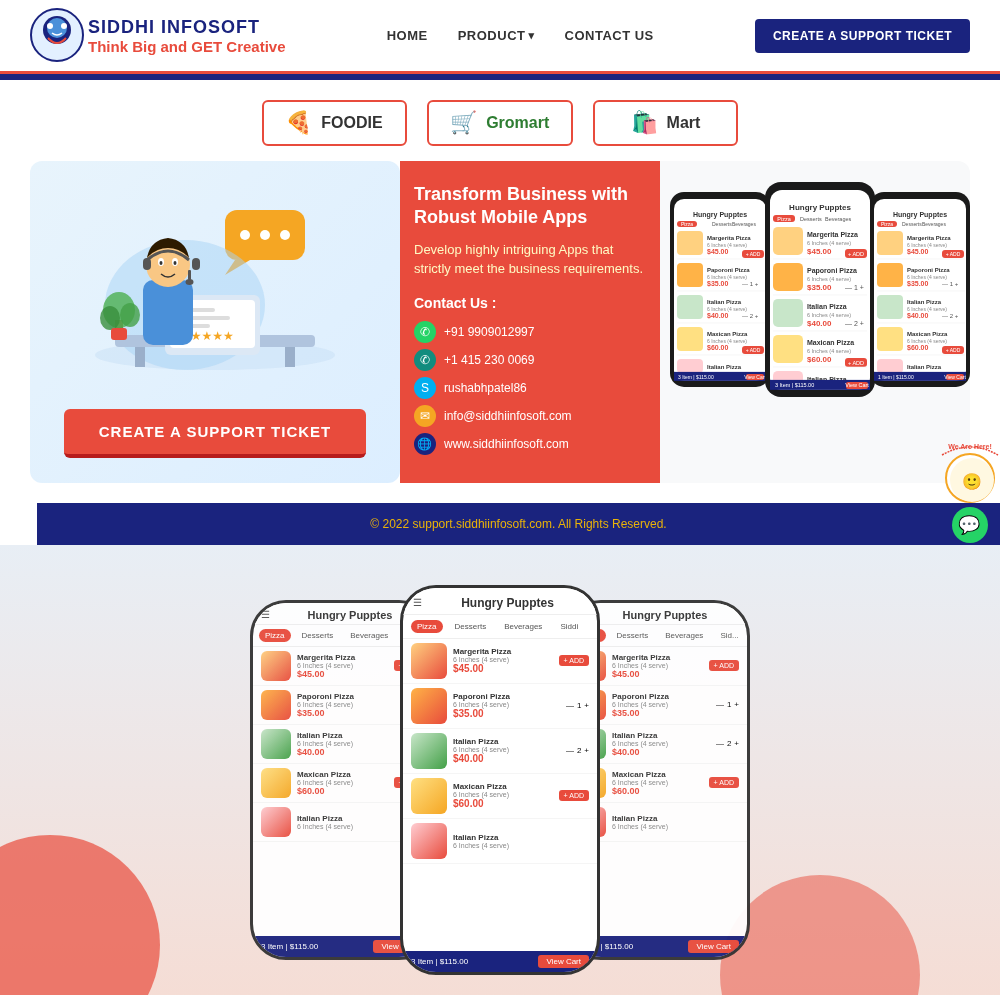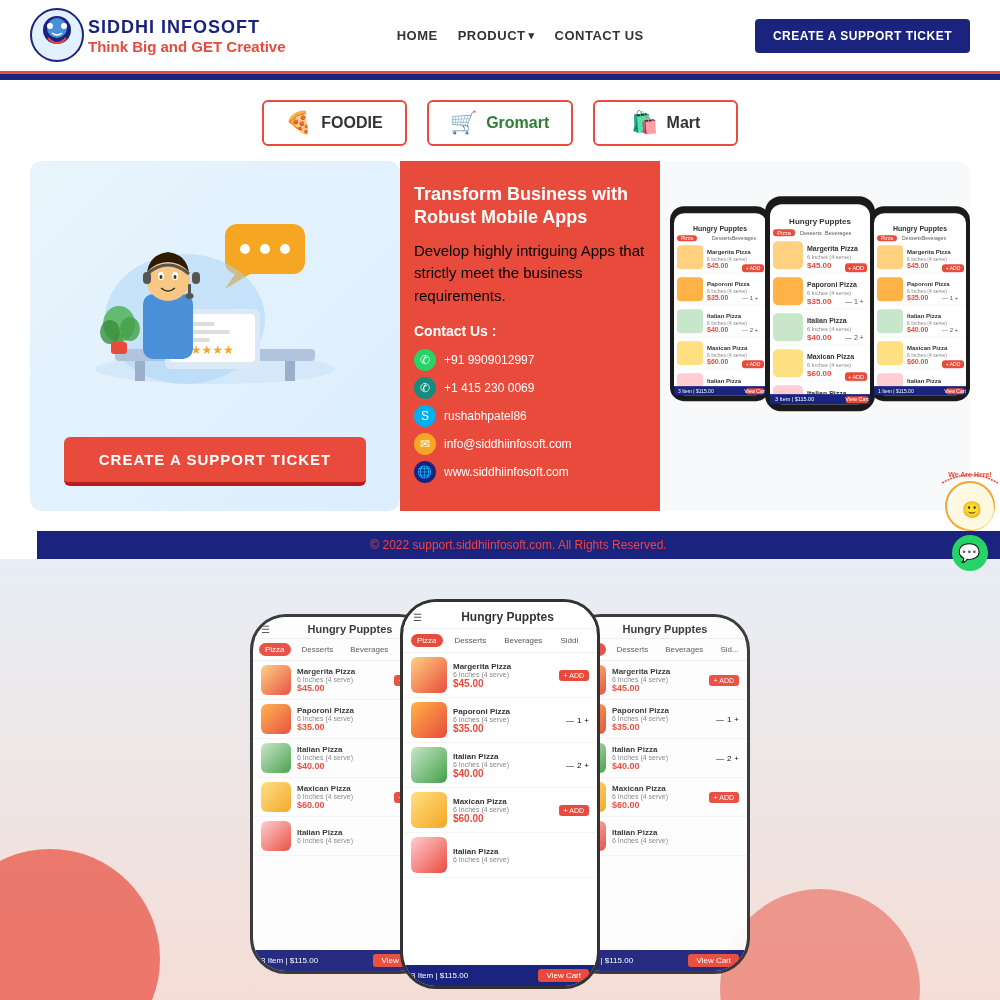--- a/index.html
+++ b/index.html
@@ -33,21 +33,21 @@
       color: #1a237e;
       letter-spacing: 1px;
     }
     .logo-subtitle {
       font-size: 15px;
       color: #555;
     }
     .logo-subtitle span { color: #e84b3c; font-weight: bold; }
     .nav-links {
       display: flex;
-      gap: 20px;
+      gap: 30px;
       align-items: center;
     }
     .nav-links a {
       text-decoration: none;
       color: #333;
       font-size: 13px;
       font-weight: 600;
       letter-spacing: 0.5px;
     }
     .nav-links .product-link {
@@ -164,22 +164,22 @@
       border-radius: 0;
     }
     .info-card h2 {
       color: #fff;
       font-size: 18px;
       font-weight: bold;
       line-height: 1.3;
       margin-bottom: 10px;
     }
     .info-card p {
-      color: #000000;
-      font-size: 15px;
+      color: #fef9c3;
+      font-size: 13px;
       line-height: 1.5;
       margin-bottom: 16px;
     }
     .contact-label {
       color: #fff;
       font-size: 14px;
       font-weight: bold;
       margin-bottom: 10px;
     }
     .contact-item {
@@ -211,23 +211,23 @@
       flex: 1;
       background: #f8f9fa;
       border-radius: 0 12px 12px 0;
       overflow: hidden;
       position: relative;
     }
 
     
     .footer-strip {
       background: #1a237e;
-      color: #ef4444;
+      color: #eab308;
       text-align: center;
-      padding: 7px;
+      padding: 14px;
       font-size: 12px;
       margin-left: 37px;
     }
 
     
     .bottom-section {
       background: linear-gradient(180deg, #e8eef5 0%, #f5ddd5 100%);
       padding: 40px 0 20px 0;
       display: flex;
       justify-content: center;

